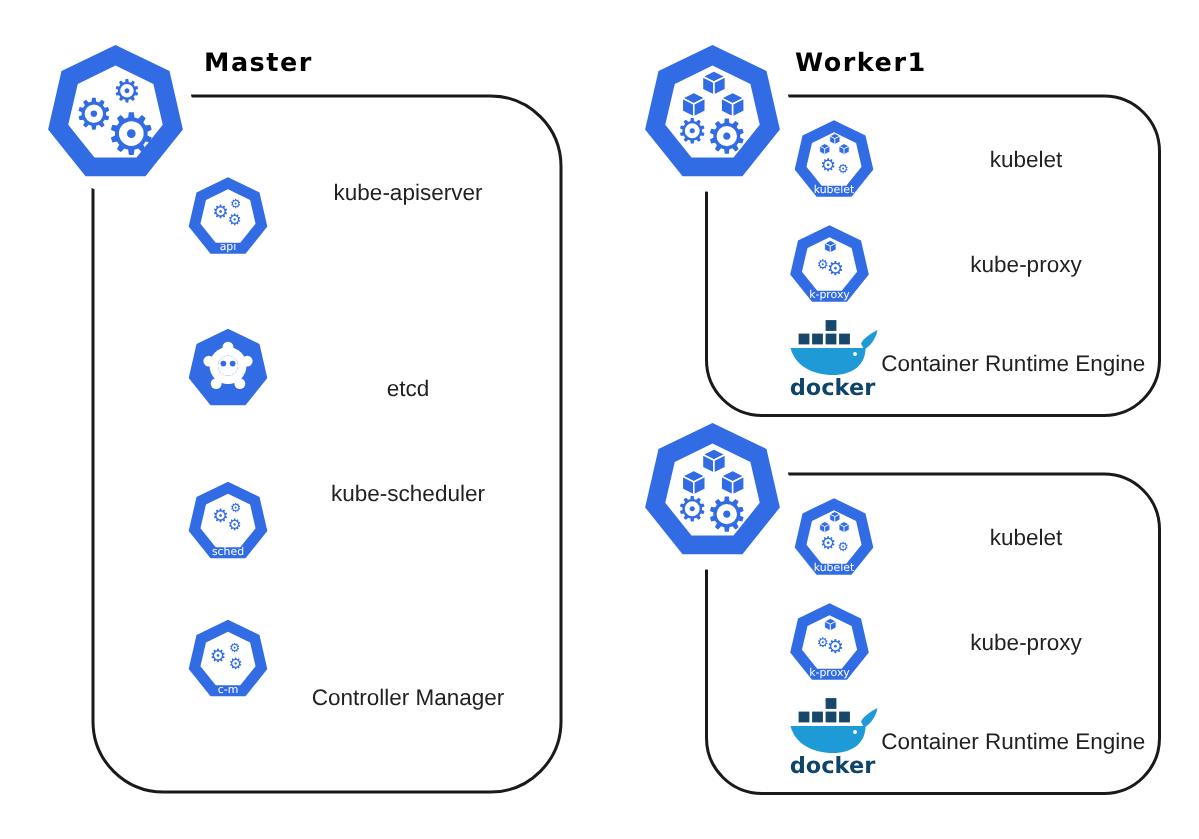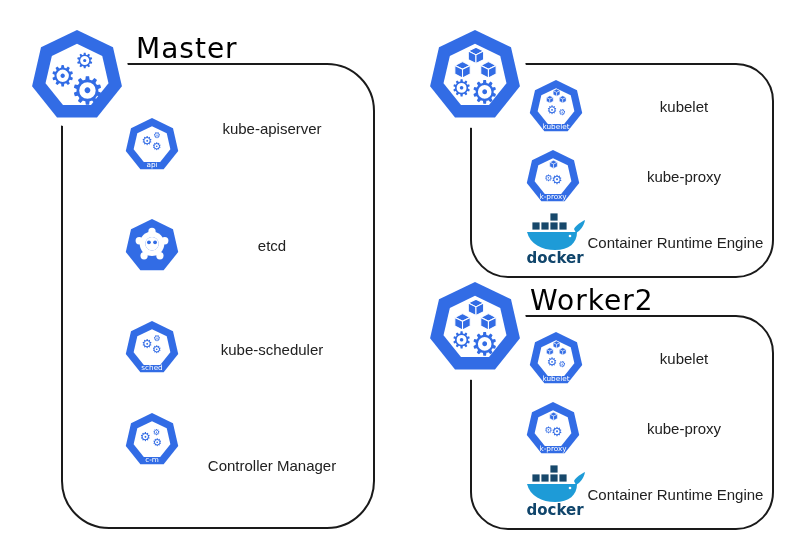--- a/index.html
+++ b/index.html
@@ -4,21 +4,21 @@
 <style>
   html,body{margin:0;padding:0;background:#ffffff;}
   .canvas{position:relative;width:799px;height:559px;background:#fff;overflow:hidden;
           font-family:"Liberation Sans",sans-serif;}
   .node-box{position:absolute;border:2px solid #1a1a1a;background:#fff;}
   .master-box{left:61px;top:63px;width:310px;height:462px;border-radius:48px;}
   .node-icon-wrap{position:absolute;width:104px;height:104px;background:#fff;border-radius:50%;
                   display:flex;align-items:center;justify-content:center;}
   .master-icon-pos{left:25px;top:24px;}
   .node-title{position:absolute;margin:0;font-family:"DejaVu Sans",sans-serif;
-              font-weight:normal;font-size:28px;color:#000;letter-spacing:1px;}
+              font-weight:bold;font-size:17px;color:#000;letter-spacing:1px;}
   .master-title-pos{left:136px;top:32px;}
   .cicon{position:absolute;width:56px;height:56px;}
   .comp-label{position:absolute;font-size:15px;color:#212121;text-align:center;line-height:18px;}
   .m-label{left:182px;width:180px;}
   
   .worker{position:absolute;left:400px;width:399px;height:285px;}
   .worker-1{top:0;}
   .worker-2{top:252px;}
   .worker-box{left:70px;top:63px;width:300px;height:211px;border-radius:38px;}
   .worker-icon-pos{left:23px;top:24px;}
@@ -83,31 +83,31 @@
           <circle cx="64.1" cy="67.4" r="6.5"></circle>
         <circle cx="72.8" cy="40.6" r="6.5"></circle>
         <circle cx="50" cy="46" r="22"></circle>
       </g>
       <circle cx="50" cy="46" r="12" fill="#326CE5"></circle>
       <circle cx="50" cy="46" r="12" fill="#ffffff"></circle>
       <circle cx="44.5" cy="43.5" r="3.4" fill="#326CE5"></circle>
       <circle cx="55.5" cy="43.5" r="3.4" fill="#326CE5"></circle>
       <text class="badge-txt" x="50" y="89"></text>
     </svg>
-    <div class="comp-label m-label" style="top:237px">etcd</div>
+    <div class="comp-label m-label" style="top:251px">etcd</div>
 
     <svg class="cicon" style="left:124px;top:320px" viewBox="0 0 100 100">
       <use href="#hept" fill="#326CE5"></use>
         <use href="#hepti" fill="#ffffff"></use>
       <text class="gear" x="41" y="43" font-size="22">⚙</text>
       <text class="gear" x="59" y="33" font-size="15">⚙</text>
       <text class="gear" x="58" y="53" font-size="19">⚙</text>
       <text class="badge-txt" x="50" y="89">sched</text>
     </svg>
-    <div class="comp-label m-label" style="top:341px">kube-scheduler</div>
+    <div class="comp-label m-label" style="top:321px">kube-scheduler</div>
 
     <svg class="cicon" style="left:124px;top:412px" viewBox="0 0 100 100">
       <use href="#hept" fill="#326CE5"></use>
         <use href="#hepti" fill="#ffffff"></use>
       <text class="gear" x="38" y="45" font-size="22">⚙</text>
       <text class="gear" x="58" y="35" font-size="15">⚙</text>
       <text class="gear" x="59" y="54" font-size="19">⚙</text>
       <text class="badge-txt" x="50" y="89">c-m</text>
     </svg>
     <div class="comp-label m-label" style="top:457px">Controller Manager</div>
@@ -123,20 +123,21 @@
         <g fill="#326CE5">
           <use href="#cube" transform="translate(51,28)"></use>
           <use href="#cube" transform="translate(37,43)"></use>
           <use href="#cube" transform="translate(64,43)"></use>
         </g>
         <text class="gear" x="36" y="63" font-size="24">⚙</text>
         <text class="gear" x="60" y="67" font-size="33">⚙</text>
       </svg>
     </div>
 
+    <h2 class="node-title worker-title-pos">Worker1</h2>
 
     <svg class="cicon" style="left:128px;top:79px" viewBox="0 0 100 100">
       <use href="#hept" fill="#326CE5"></use>
         <use href="#hepti" fill="#ffffff"></use>
       <g fill="#326CE5">
         <use href="#cube" transform="translate(51,24) scale(0.75)"></use>
         <use href="#cube" transform="translate(39,36) scale(0.75)"></use>
         <use href="#cube" transform="translate(62,36) scale(0.75)"></use>
       </g>
       <text class="gear" x="43" y="55" font-size="21">⚙</text>
@@ -183,21 +184,20 @@
         <g fill="#326CE5">
           <use href="#cube" transform="translate(51,28)"></use>
           <use href="#cube" transform="translate(37,43)"></use>
           <use href="#cube" transform="translate(64,43)"></use>
         </g>
         <text class="gear" x="36" y="63" font-size="24">⚙</text>
         <text class="gear" x="60" y="67" font-size="33">⚙</text>
       </svg>
     </div>
 
-    <h2 class="node-title worker-title-pos">Worker2</h2>
 
     <svg class="cicon" style="left:128px;top:79px" viewBox="0 0 100 100">
       <use href="#hept" fill="#326CE5"></use>
         <use href="#hepti" fill="#ffffff"></use>
       <g fill="#326CE5">
         <use href="#cube" transform="translate(51,24) scale(0.75)"></use>
         <use href="#cube" transform="translate(39,36) scale(0.75)"></use>
         <use href="#cube" transform="translate(62,36) scale(0.75)"></use>
       </g>
       <text class="gear" x="43" y="55" font-size="21">⚙</text>

